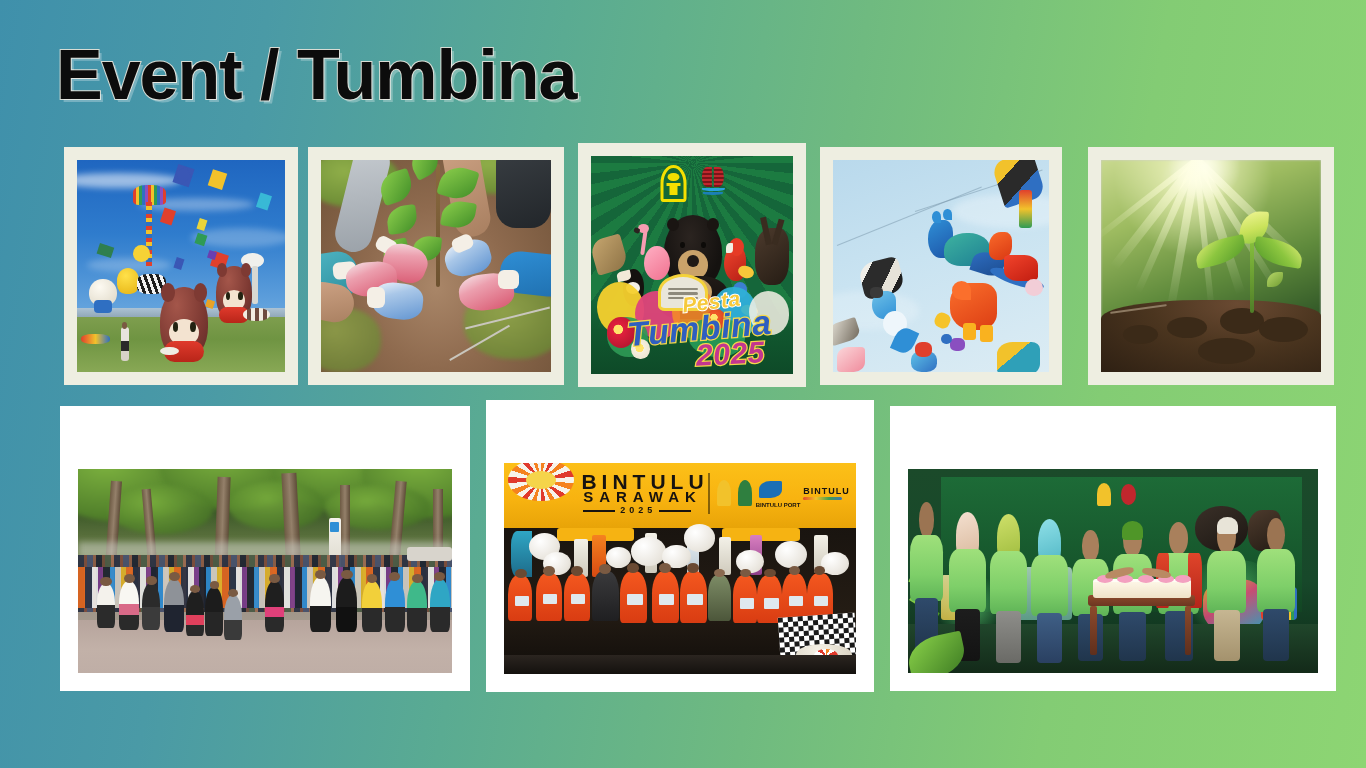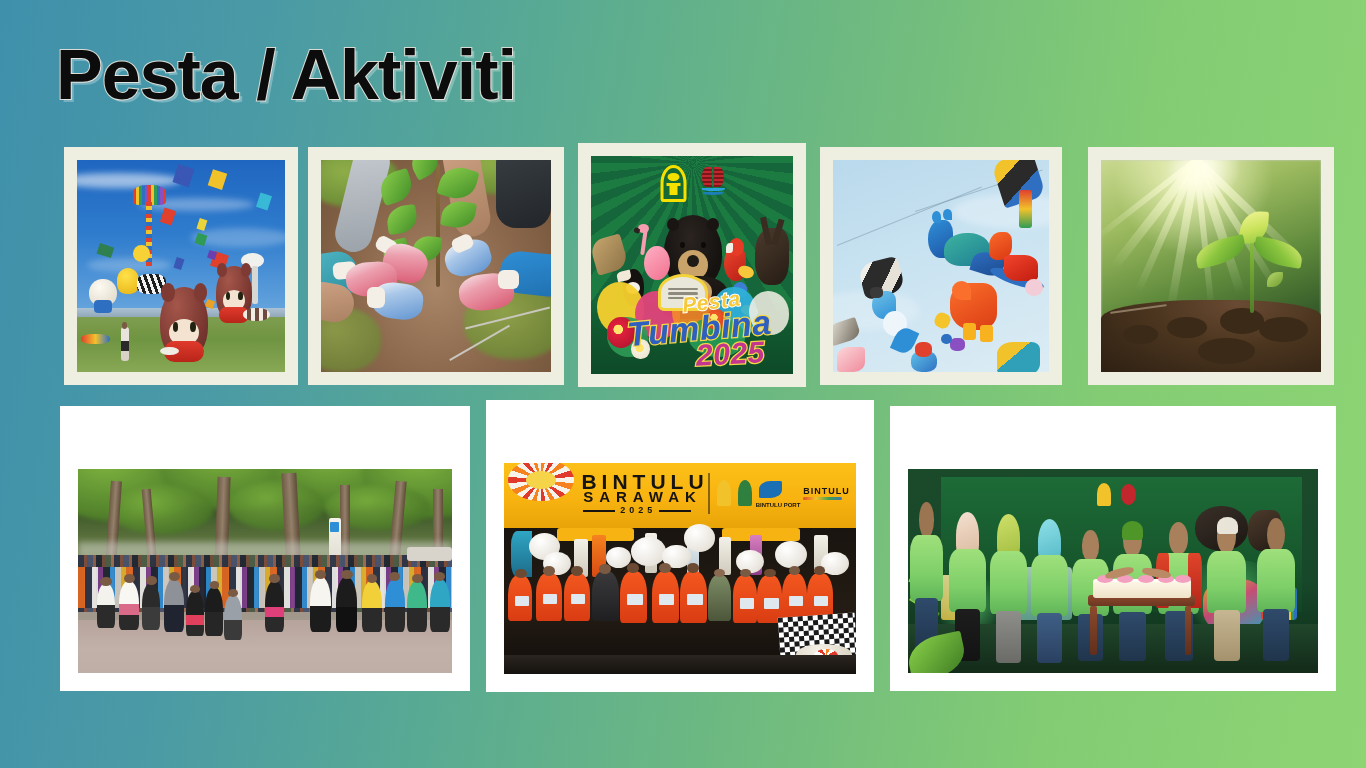--- a/index.html
+++ b/index.html
@@ -196,21 +196,21 @@
   .table8{ position:absolute; background:linear-gradient(180deg,#8c4a2c,#6d3721); border-radius:3px; }
   .cake{ position:absolute; background:linear-gradient(180deg,#fdf6e6,#efe2c8); border-radius:3px;
     border-top:3px solid #fffdf6; }
 
   
   .b{ position:absolute; }
 </style>
 </head>
 <body>
 
-<div id="page-title">Pesta / Aktiviti</div>
+<div id="page-title">Event / Tumbina</div>
 
 <div class="frame" style="left:64px; top:147px; width:234px; height:238px;">
   <div class="photo">
     <div class="scene">
       <div class="sky-deep b"></div>
       <div class="cloudwisp" style="left:-10%;top:6%;width:60%;height:7%;"></div>
       <div class="cloudwisp" style="left:30%;top:18%;width:55%;height:6%;opacity:.6;"></div>
       <div class="cloudwisp" style="left:55%;top:32%;width:48%;height:9%;opacity:.45;"></div>
       <div class="cloudwisp" style="left:5%;top:46%;width:40%;height:7%;opacity:.4;"></div>
       <div class="horizonbld"></div>

